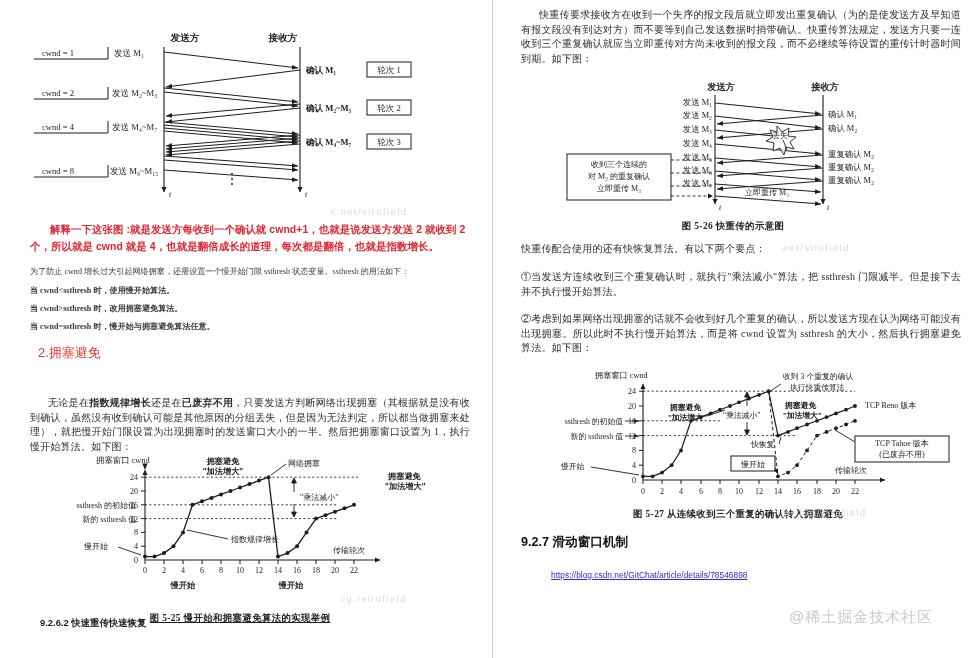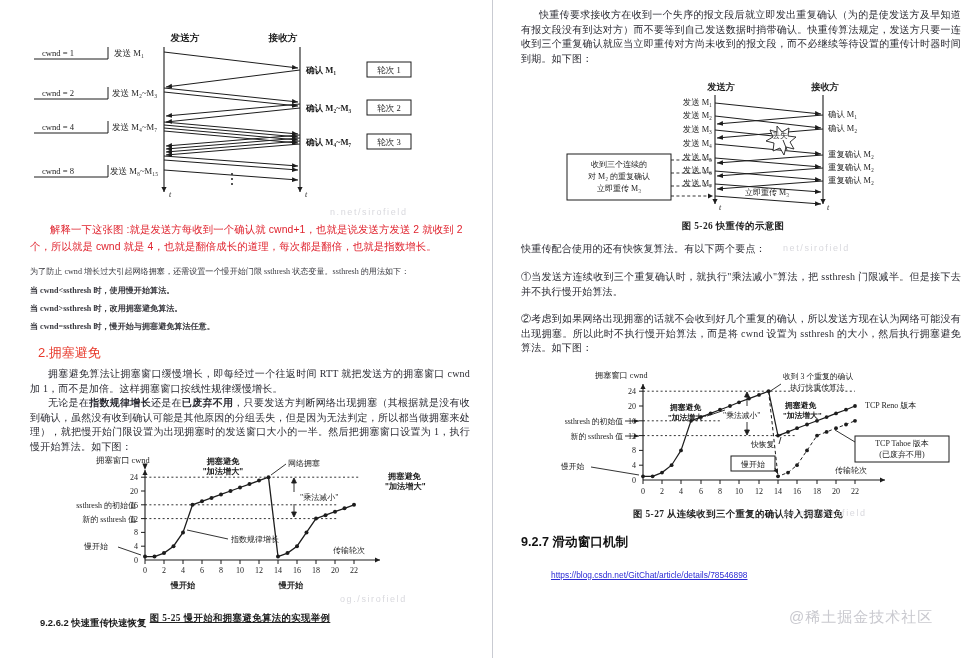--- a/index.html
+++ b/index.html
@@ -14,21 +14,21 @@
   .divider{position:absolute;left:492px;top:0;width:1px;height:658px;background:#c9cbd2;}
 
   
   .para{
     font-size:10px;line-height:14.6px;text-align:justify;
     color:#2b2b33;letter-spacing:.2px;
   }
   .para.indent{text-indent:18px;}
   .tiny{font-size:8.1px;line-height:12.5px;color:#39393f;}
   .b{font-weight:bold;}
-  .redtext{color:#e0232e;font-weight:normal;font-size:10.4px;line-height:16.5px;
+  .redtext{color:#e0232e;font-weight:bold;font-size:10.4px;line-height:16.5px;
            font-family:"Liberation Sans","DejaVu Sans",sans-serif;letter-spacing:.1px;}
   .redhead{color:#e8392b;font-weight:normal;font-size:13px;
            font-family:"Liberation Sans","DejaVu Sans",sans-serif;}
   .sechead{font-weight:bold;font-size:12.6px;color:#111;
            font-family:"Liberation Sans","DejaVu Sans",sans-serif;}
   .subhead{font-weight:bold;font-size:9.4px;color:#1b1b1b;
            font-family:"Liberation Sans","DejaVu Sans",sans-serif;}
   .figcap{font-size:9.4px;font-weight:bold;text-align:center;color:#222;letter-spacing:.4px;}
   .link{color:#2b2bd4;text-decoration:underline;font-size:8.4px;
         font-family:"Liberation Sans","DejaVu Sans",sans-serif;}
@@ -144,21 +144,20 @@
   <div class="redtext" style="position:absolute;left:30px;top:222px;width:440px;text-indent:20px;">解释一下这张图 :就是发送方每收到一个确认就 cwnd+1，也就是说发送方发送 2 就收到 2 个，所以就是 cwnd 就是 4，也就是翻倍成长的道理，每次都是翻倍，也就是指数增长。</div>
 
   <div class="tiny" style="position:absolute;left:30px;top:266px;width:440px;">为了防止 cwnd 增长过大引起网络拥塞，还需设置一个慢开始门限 ssthresh 状态变量。ssthresh 的用法如下：</div>
 
   <div class="tiny b" style="position:absolute;left:30px;top:285px;width:440px;">当 cwnd&lt;ssthresh 时，使用慢开始算法。</div>
   <div class="tiny b" style="position:absolute;left:30px;top:303px;width:440px;">当 cwnd&gt;ssthresh 时，改用拥塞避免算法。</div>
   <div class="tiny b" style="position:absolute;left:30px;top:321px;width:440px;">当 cwnd=ssthresh 时，慢开始与拥塞避免算法任意。</div>
 
   <div class="redhead" style="position:absolute;left:38px;top:344px;">2.拥塞避免</div>
 
-  <div class="para indent" style="position:absolute;left:30px;top:367px;width:440px;">拥塞避免算法让拥塞窗口缓慢增长，即每经过一个往返时间 RTT 就把发送方的拥塞窗口 cwnd 加 1，而不是加倍。这样拥塞窗口按线性规律缓慢增长。</div>
 
   <div class="para indent" style="position:absolute;left:30px;top:396px;width:440px;">
     <span>无论是在</span><span class="b">指数规律增长</span><span>还是在</span><span class="b">已废弃不用</span><span>，只要发送方判断网络出现拥塞（其根据就是没有收到确认，虽然没有收到确认可能是其他原因的分组丢失，但是因为无法判定，所以都当做拥塞来处理），就把慢开始门限设置为出现拥塞时的发送窗口大小的一半。然后把拥塞窗口设置为 1，执行慢开始算法。如下图：</span>
   </div>
 
   <div class="fig" style="left:48px;top:452px;">
     <svg width="424" height="140" viewBox="0 0 424 140">
       <defs>
         <marker id="ah2" markerWidth="7" markerHeight="7" refX="6" refY="2.4" orient="auto">
           <path d="M0,0 L6,2.4 L0,4.8 z" fill="#1d1d1d"></path>

